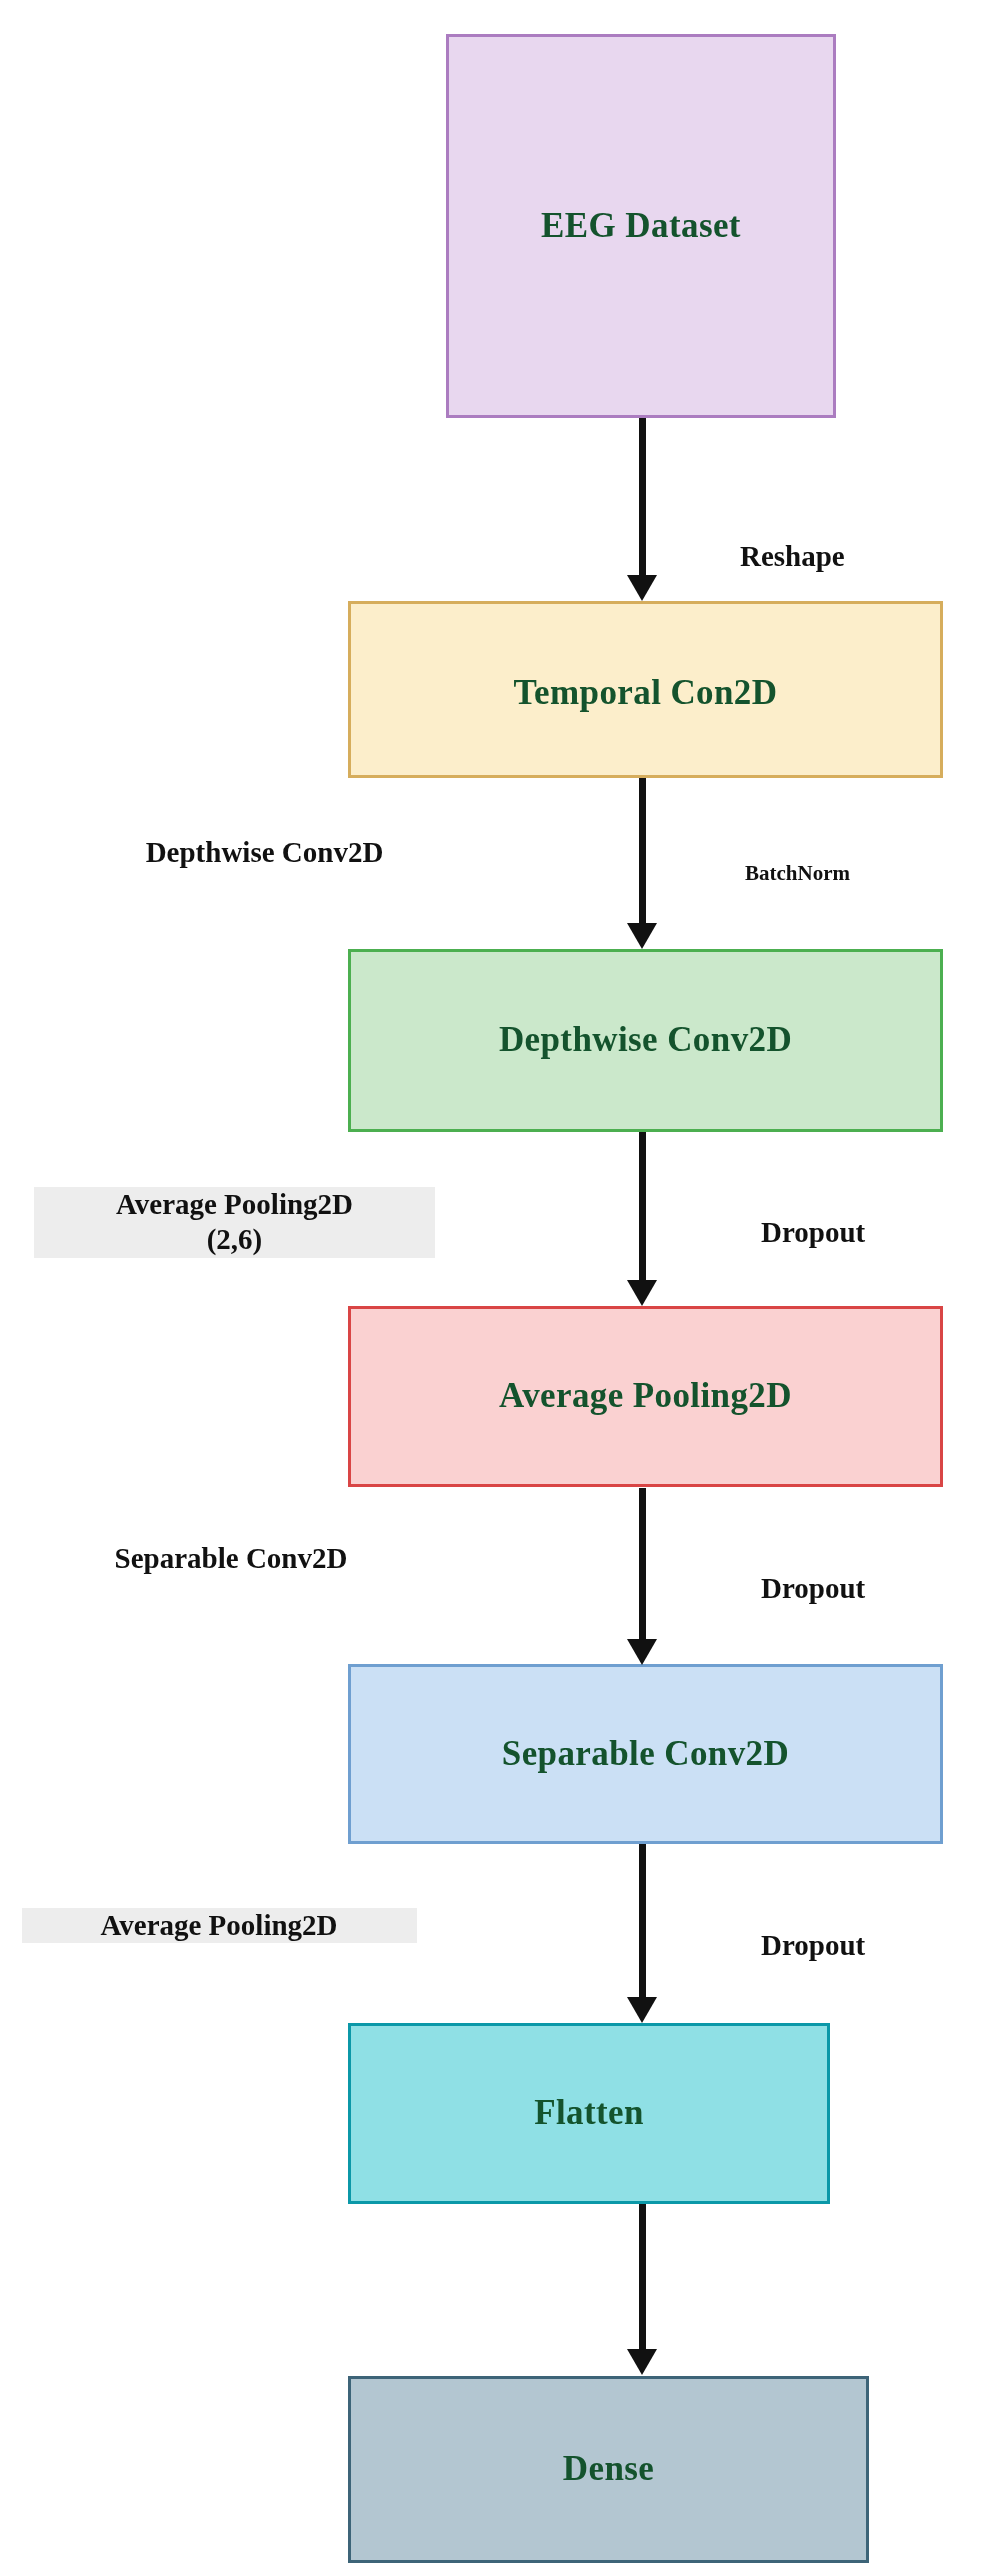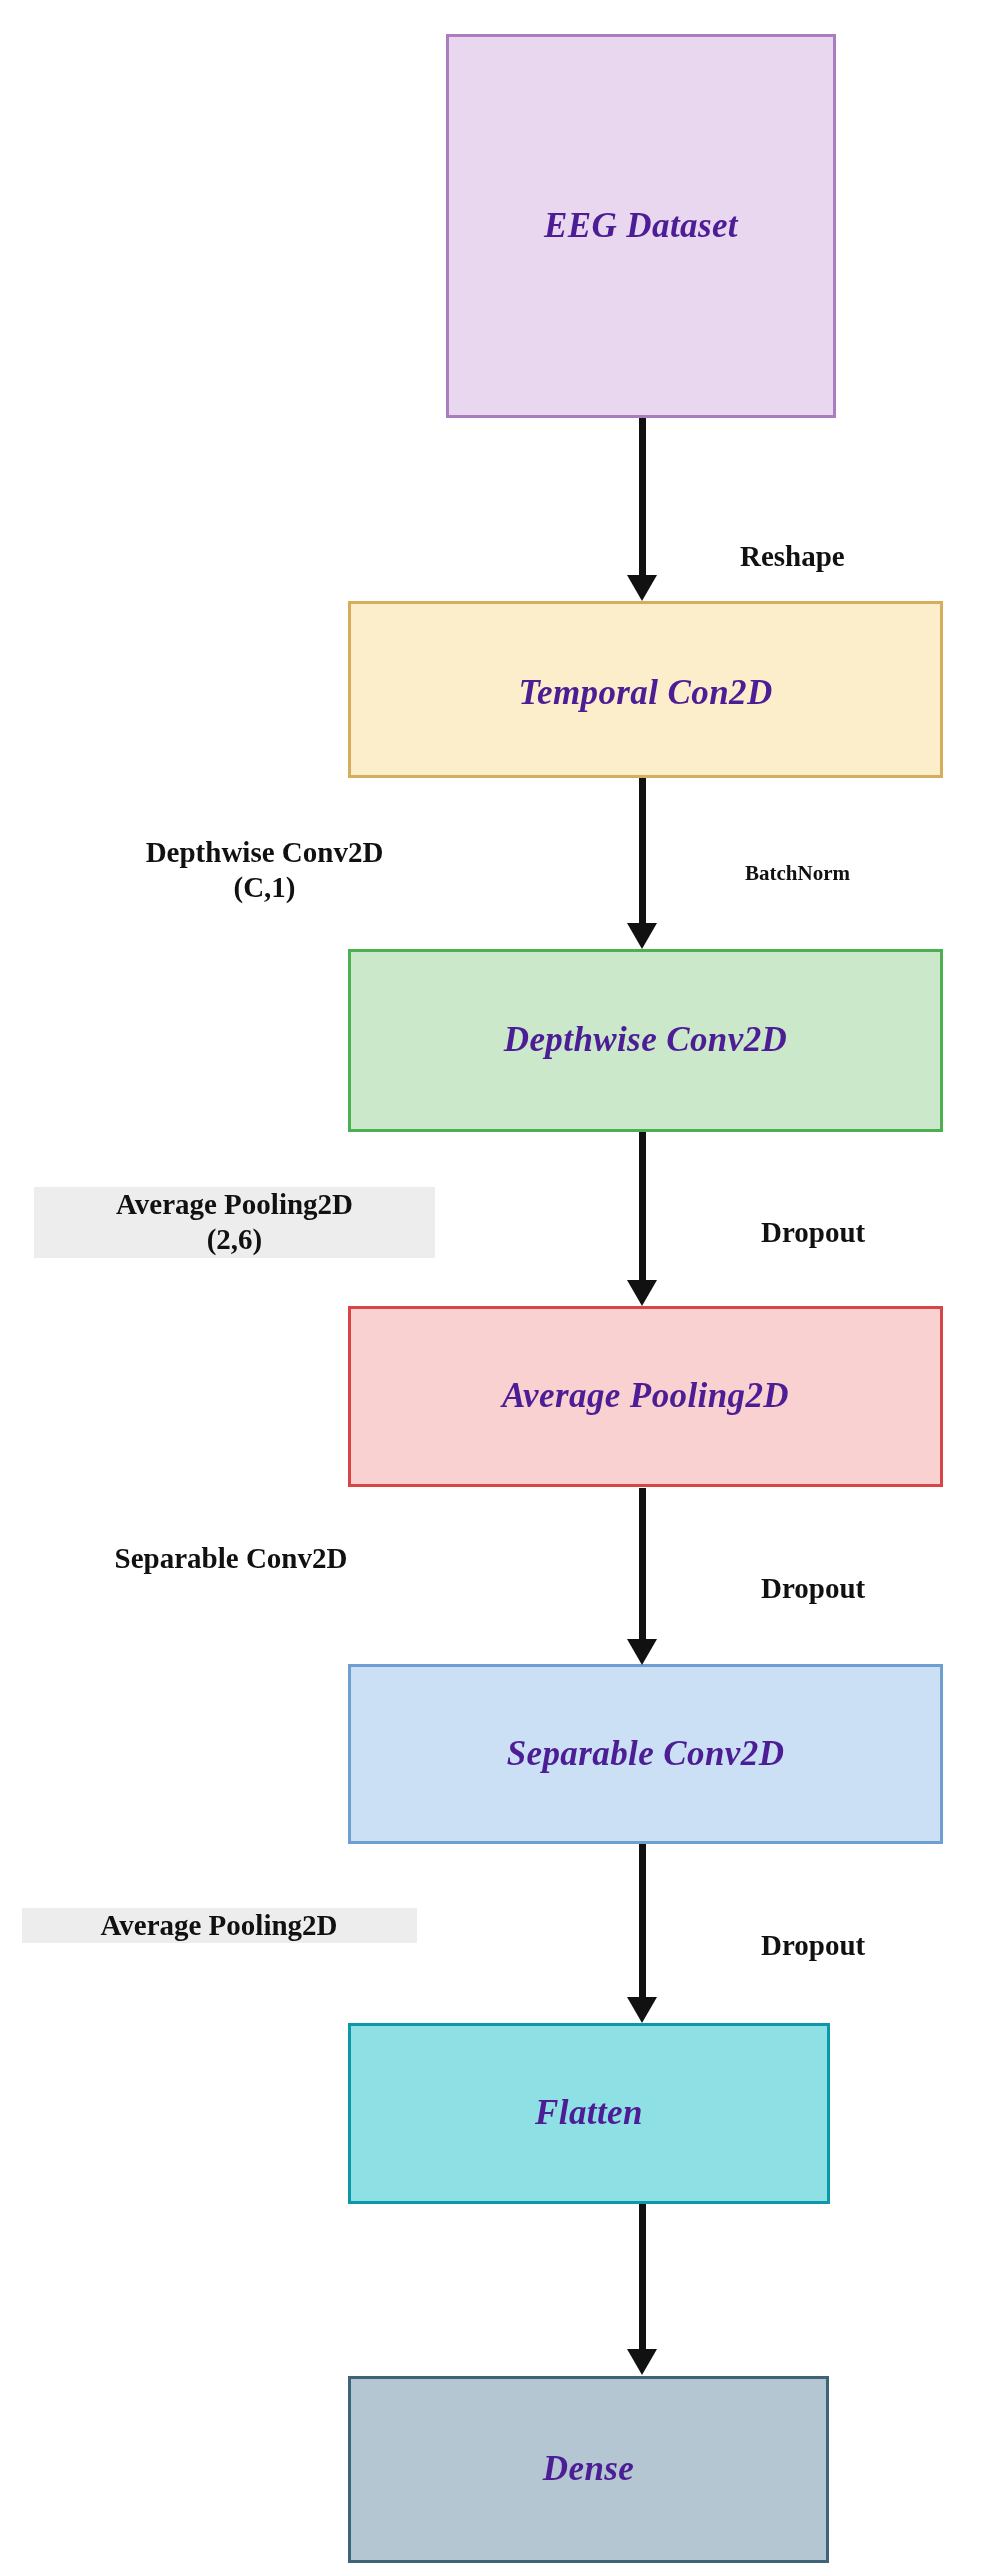--- a/index.html
+++ b/index.html
@@ -23,25 +23,24 @@
     position: absolute;
     box-sizing: border-box;
     display: flex;
     align-items: center;
     justify-content: center;
     border-style: solid;
     border-width: 3.1px;
   }
   .node .node-label {
     font-weight: bold;
-    color: #4c1d95;
+    color: #14532d;
     text-align: left;
     letter-spacing: 0.4px;
     line-height: 1.1;
-    font-style: italic;
   }
 
   
   .edge {
     position: absolute;
   }
   .edge-stem {
     position: absolute;
     left: 50%;
     top: 0;
@@ -93,21 +92,21 @@
     </div>
     <div class="node" style="left: 348px; top: 1306px; width: 595px; height: 181px; background: rgb(250, 209, 209); border-color: rgb(217, 69, 69);">
       <span class="node-label" style="font-size: 35px;">Average Pooling2D</span>
     </div>
     <div class="node" style="left: 348px; top: 1664px; width: 595px; height: 180px; background: rgb(203, 224, 245); border-color: rgb(111, 159, 208);">
       <span class="node-label" style="font-size: 35px;">Separable Conv2D</span>
     </div>
     <div class="node" style="left: 348px; top: 2023px; width: 482px; height: 181px; background: rgb(143, 224, 229); border-color: rgb(11, 152, 168);">
       <span class="node-label" style="font-size: 35px;">Flatten</span>
     </div>
-    <div class="node" style="left: 348px; top: 2376px; width: 481px; height: 187px; background: rgb(179, 198, 209); border-color: rgb(61, 100, 120);">
+    <div class="node" style="left: 348px; top: 2376px; width: 521px; height: 187px; background: rgb(179, 198, 209); border-color: rgb(61, 100, 120);">
       <span class="node-label" style="font-size: 35px;">Dense</span>
     </div>
     <div class="edge" style="left: 619px; top: 418px; width: 46px; height: 183px;">
       <div class="edge-stem" style="height: 160px;"></div>
       <div class="edge-head"></div>
     </div>
     <div class="edge" style="left: 619px; top: 778px; width: 46px; height: 171px;">
       <div class="edge-stem" style="height: 148px;"></div>
       <div class="edge-head"></div>
     </div>
@@ -125,21 +124,20 @@
     </div>
     <div class="edge" style="left: 619px; top: 2204px; width: 46px; height: 171px;">
       <div class="edge-stem" style="height: 148px;"></div>
       <div class="edge-head"></div>
     </div>
     <div class="edge-label" style="left: 740px; top: 507px; font-size: 29px; text-align: left;">
       <div>Reshape</div>
     </div>
     <div class="edge-label two-line" style="left: 55px; top: 803px; font-size: 29px; width: 419px; text-align: center;">
       <div>Depthwise Conv2D</div>
-      <div>(C,1)</div>
     </div>
     <div class="edge-label" style="left: 745px; top: 829px; font-size: 21px; text-align: left;">
       <div>BatchNorm</div>
     </div>
     <div class="edge-label two-line shaded" style="left: 34px; top: 1155px; font-size: 29px; width: 401px; text-align: center;">
       <div>Average Pooling2D</div>
       <div>(2,6)</div>
     </div>
     <div class="edge-label" style="left: 761px; top: 1183px; font-size: 29px; text-align: left;">
       <div>Dropout</div>

